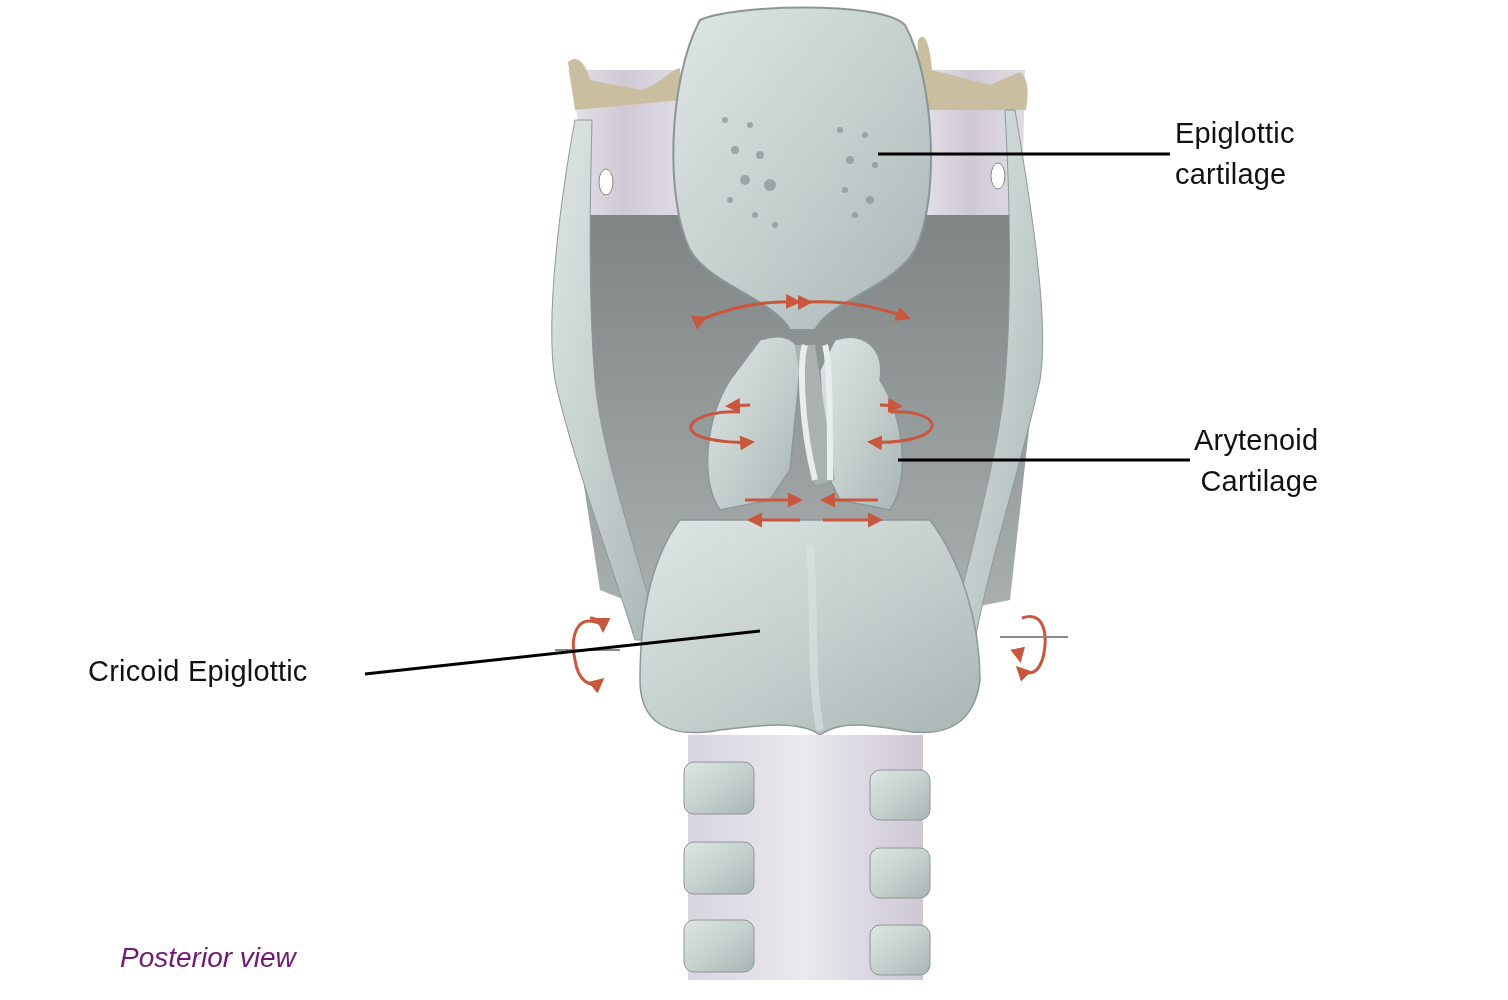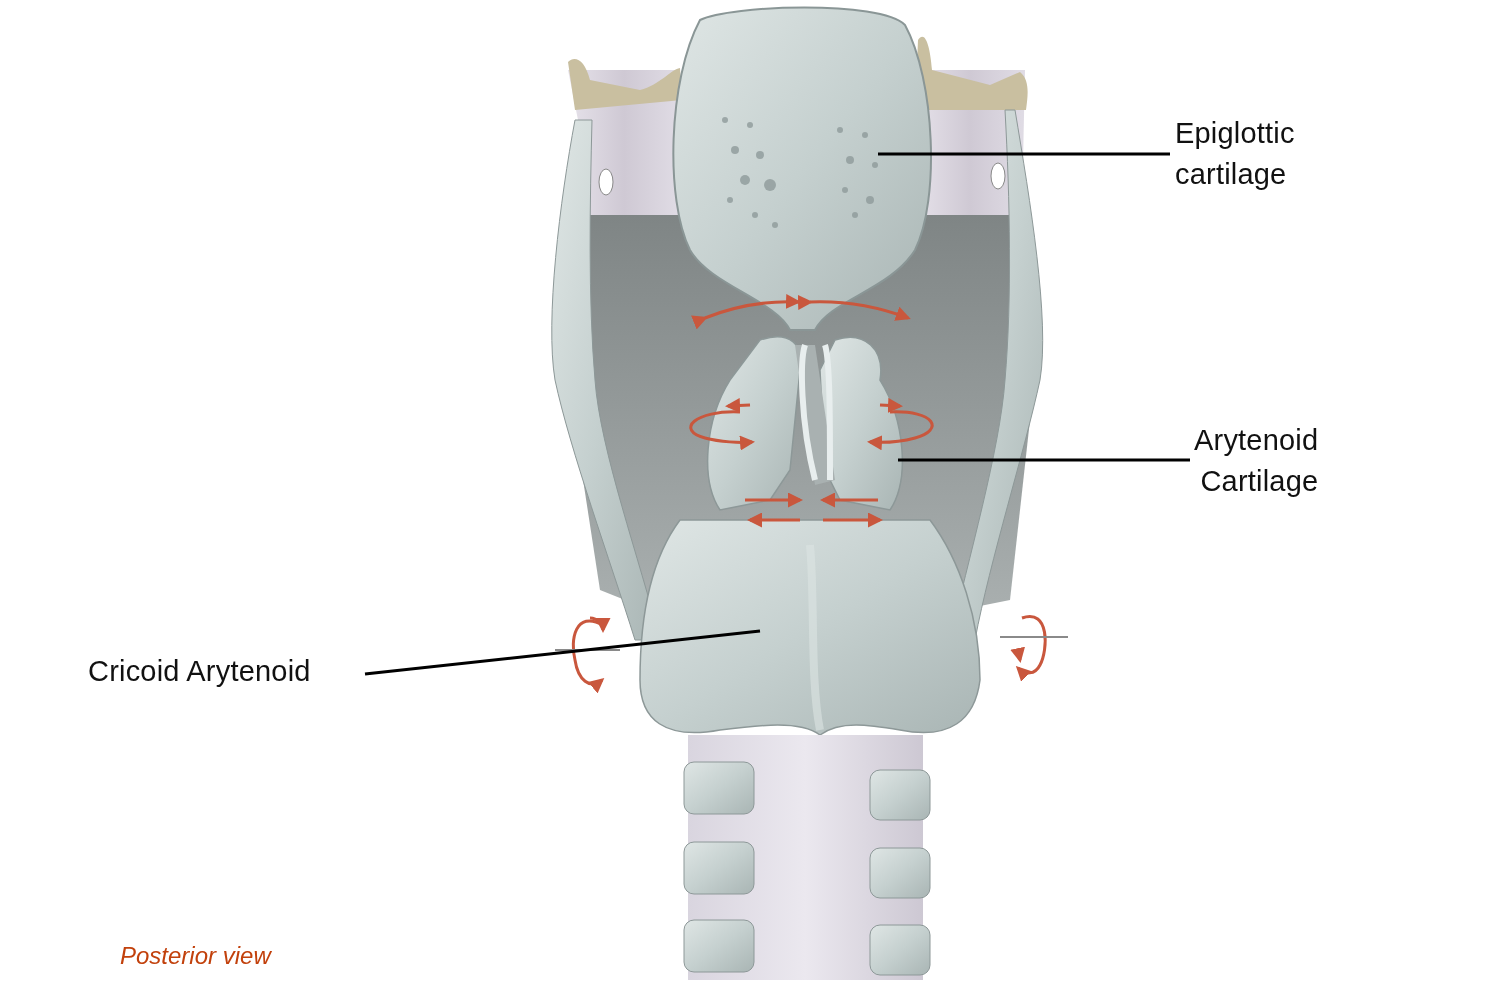--- a/index.html
+++ b/index.html
@@ -1,20 +1,20 @@
 <!DOCTYPE html>
 <html><head>
 <meta charset="utf-8">
 <style>
   html, body { margin:0; padding:0; background:#ffffff; }
   body { width:1508px; height:1000px; position:relative; overflow:hidden;
          font-family:"Liberation Sans", "DejaVu Sans", sans-serif; }
   #stage { position:absolute; left:0; top:0; width:1508px; height:1000px; }
   .label { position:absolute; color:#111; font-size:29px; line-height:41px; letter-spacing:0.2px; }
-  .caption { position:absolute; color:#c2410c; font-size:24px; font-style:italic; }
+  .caption { position:absolute; color:#701a75; font-size:28px; font-style:italic; }
   svg { position:absolute; left:0; top:0; }
 </style>
 </head>
 <body>
 
 <div id="stage">
   <svg width="1508" height="1000" viewBox="0 0 1508 1000">
     <defs>
       <linearGradient id="cart" x1="0" y1="0" x2="1" y2="1">
         <stop offset="0" stop-color="#dfe6e5"></stop>
@@ -136,17 +136,17 @@
     <div>Epiglottic</div>
     <div>cartilage</div>
   </div>
 
   <div class="label" style="left:1194px; top:420px;text-align:right;">
     <div>Arytenoid</div>
     <div>Cartilage</div>
   </div>
 
   <div class="label" style="left:88px; top:651px;">
-    <div>Cricoid Arytenoid</div>
+    <div>Cricoid Epiglottic</div>
   </div>
 
   <div class="caption" style="left:120px; top:942px;">Posterior view</div>
 </div>
 
 </body></html>

